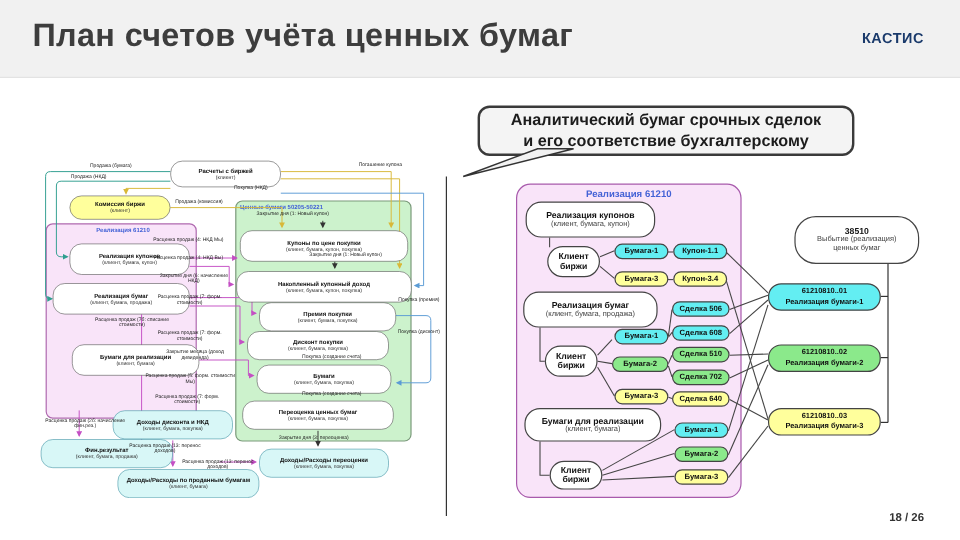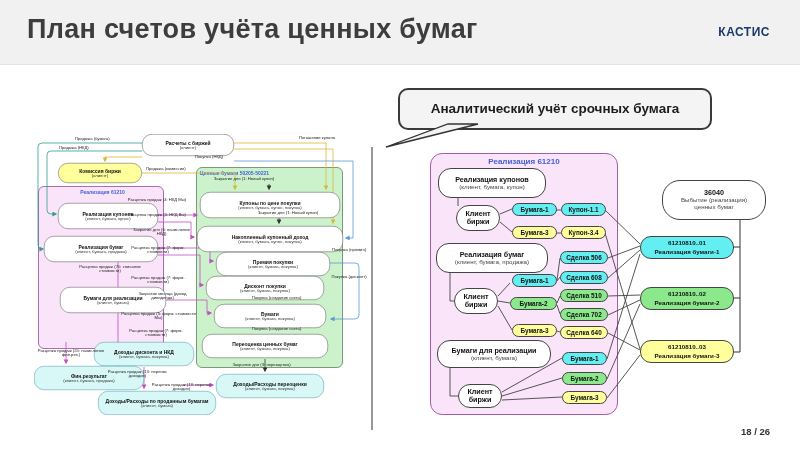--- a/index.html
+++ b/index.html
@@ -37,21 +37,22 @@
 </style>
 </head>
 <body>
 
 <div class="slide">
   <div class="header"></div>
   <div class="page-title">План счетов учёта ценных бумаг</div>
   <div class="logo">КАСТИС</div>
 
   <div class="callout">
-    <span>Аналитический учёт срочных бумага</span>
+    <span>Аналитический бумаг срочных сделок</span>
+    <span>и его соответствие бухгалтерскому</span>
   </div>
 
   <div class="ldiag">
 
     <div class="cont" style="left:16px;top:116px;width:252px;height:326px;background:#f9e4f9;border:2px solid #b06ab0;"></div>
     <div class="cont" style="left:332px;top:78px;width:294px;height:402px;background:#ccf2cc;border:2px solid #7a9a7a;"></div>
     <div class="cont-title" style="left:60px;top:122px;width:170px;">Реализация 61210</div>
     <div class="cont-title" style="left:340px;top:84px;width:220px;text-align:left;">Ценные бумаги 50205-50221</div>
 
     <svg width="680" height="594" viewBox="0 0 680 594" style="left:0;top:0;">
@@ -250,21 +251,21 @@
     <span class="t">Клиент биржи</span>
   </div>
   <div class="ov rt-ov" style="left:437px;top:340px;width:114px;height:28px;">
     <span class="t">Бумаги для реализации</span>
       <span class="s">(клиент, бумага)</span>
   </div>
   <div class="ov rt-ov" style="left:458px;top:384px;width:44px;height:24px;">
     <span class="t">Клиент биржи</span>
   </div>
   <div class="ov rt-ov" style="left:662px;top:180px;width:104px;height:40px;border-radius:18px;">
-    <span class="t">36040</span>
+    <span class="t">38510</span>
     <span class="s">Выбытие (реализация)</span>
     <span class="s">ценных бумаг</span>
   </div>
 
   <div class="pill cyan" style="left:512px;top:203px;width:45px;height:13px;">Бумага-1</div>
   <div class="pill cyan" style="left:561px;top:203px;width:45px;height:13px;">Купон-1.1</div>
   <div class="pill yellow" style="left:512px;top:226px;width:45px;height:13px;">Бумага-3</div>
   <div class="pill yellow" style="left:561px;top:226px;width:45px;height:13px;">Купон-3.4</div>
   <div class="pill cyan" style="left:512px;top:274px;width:45px;height:13px;">Бумага-1</div>
   <div class="pill cyan" style="left:560px;top:251px;width:48px;height:13px;">Сделка 506</div>

